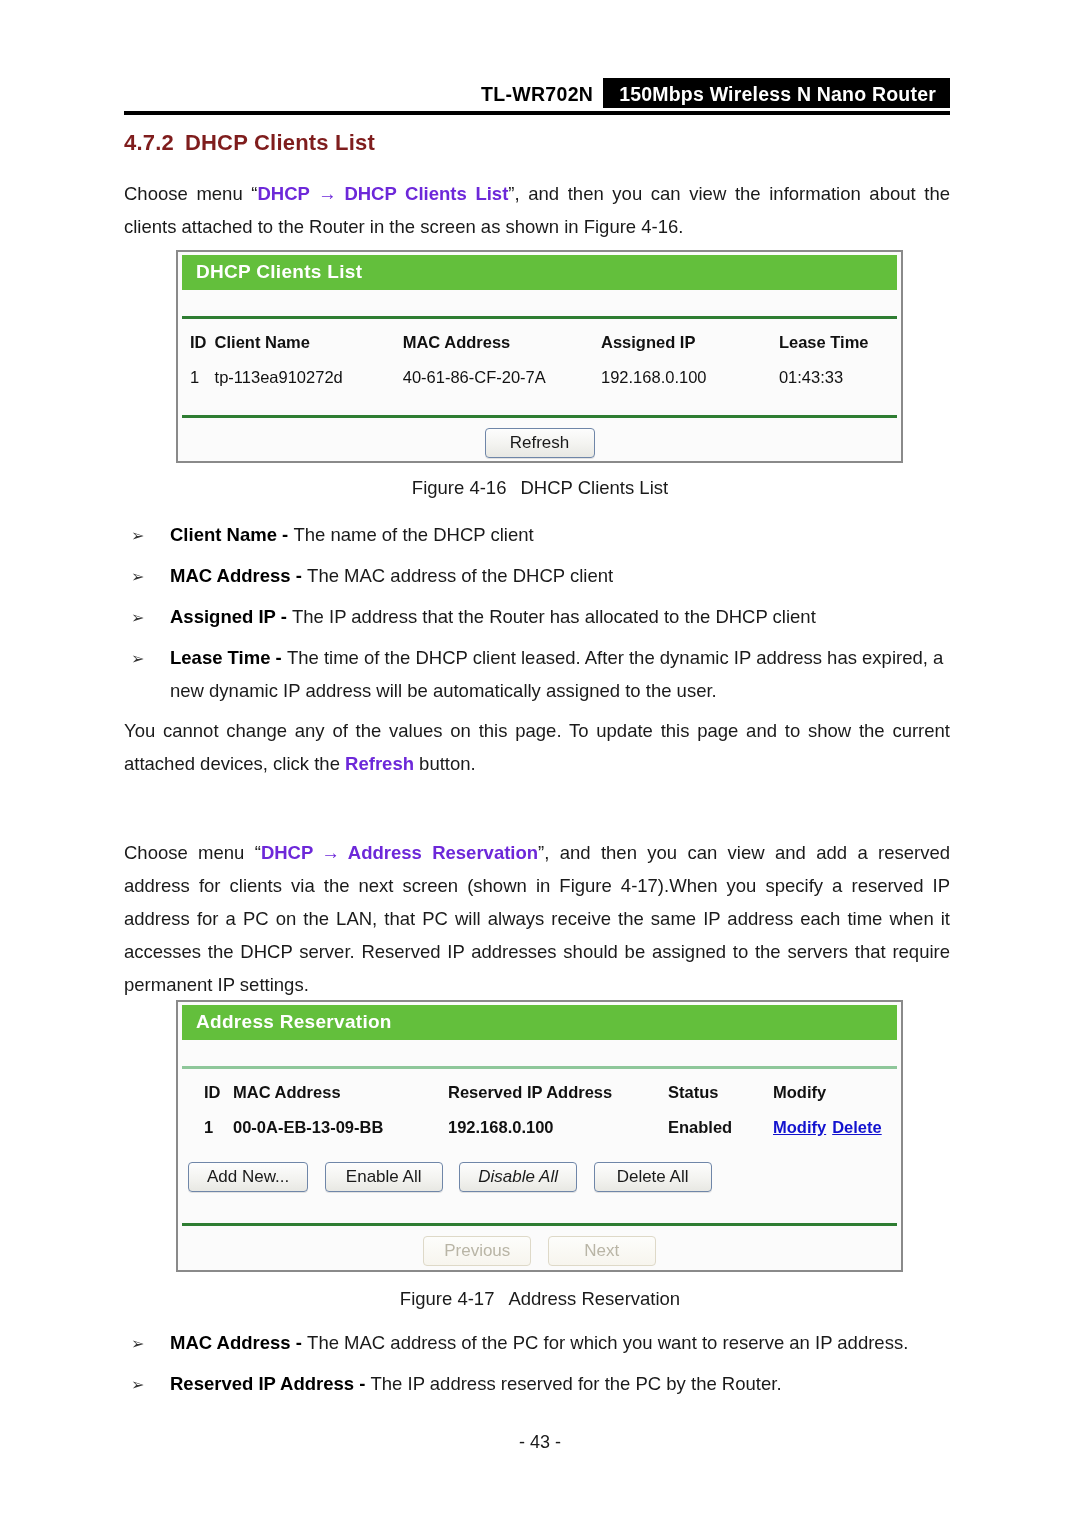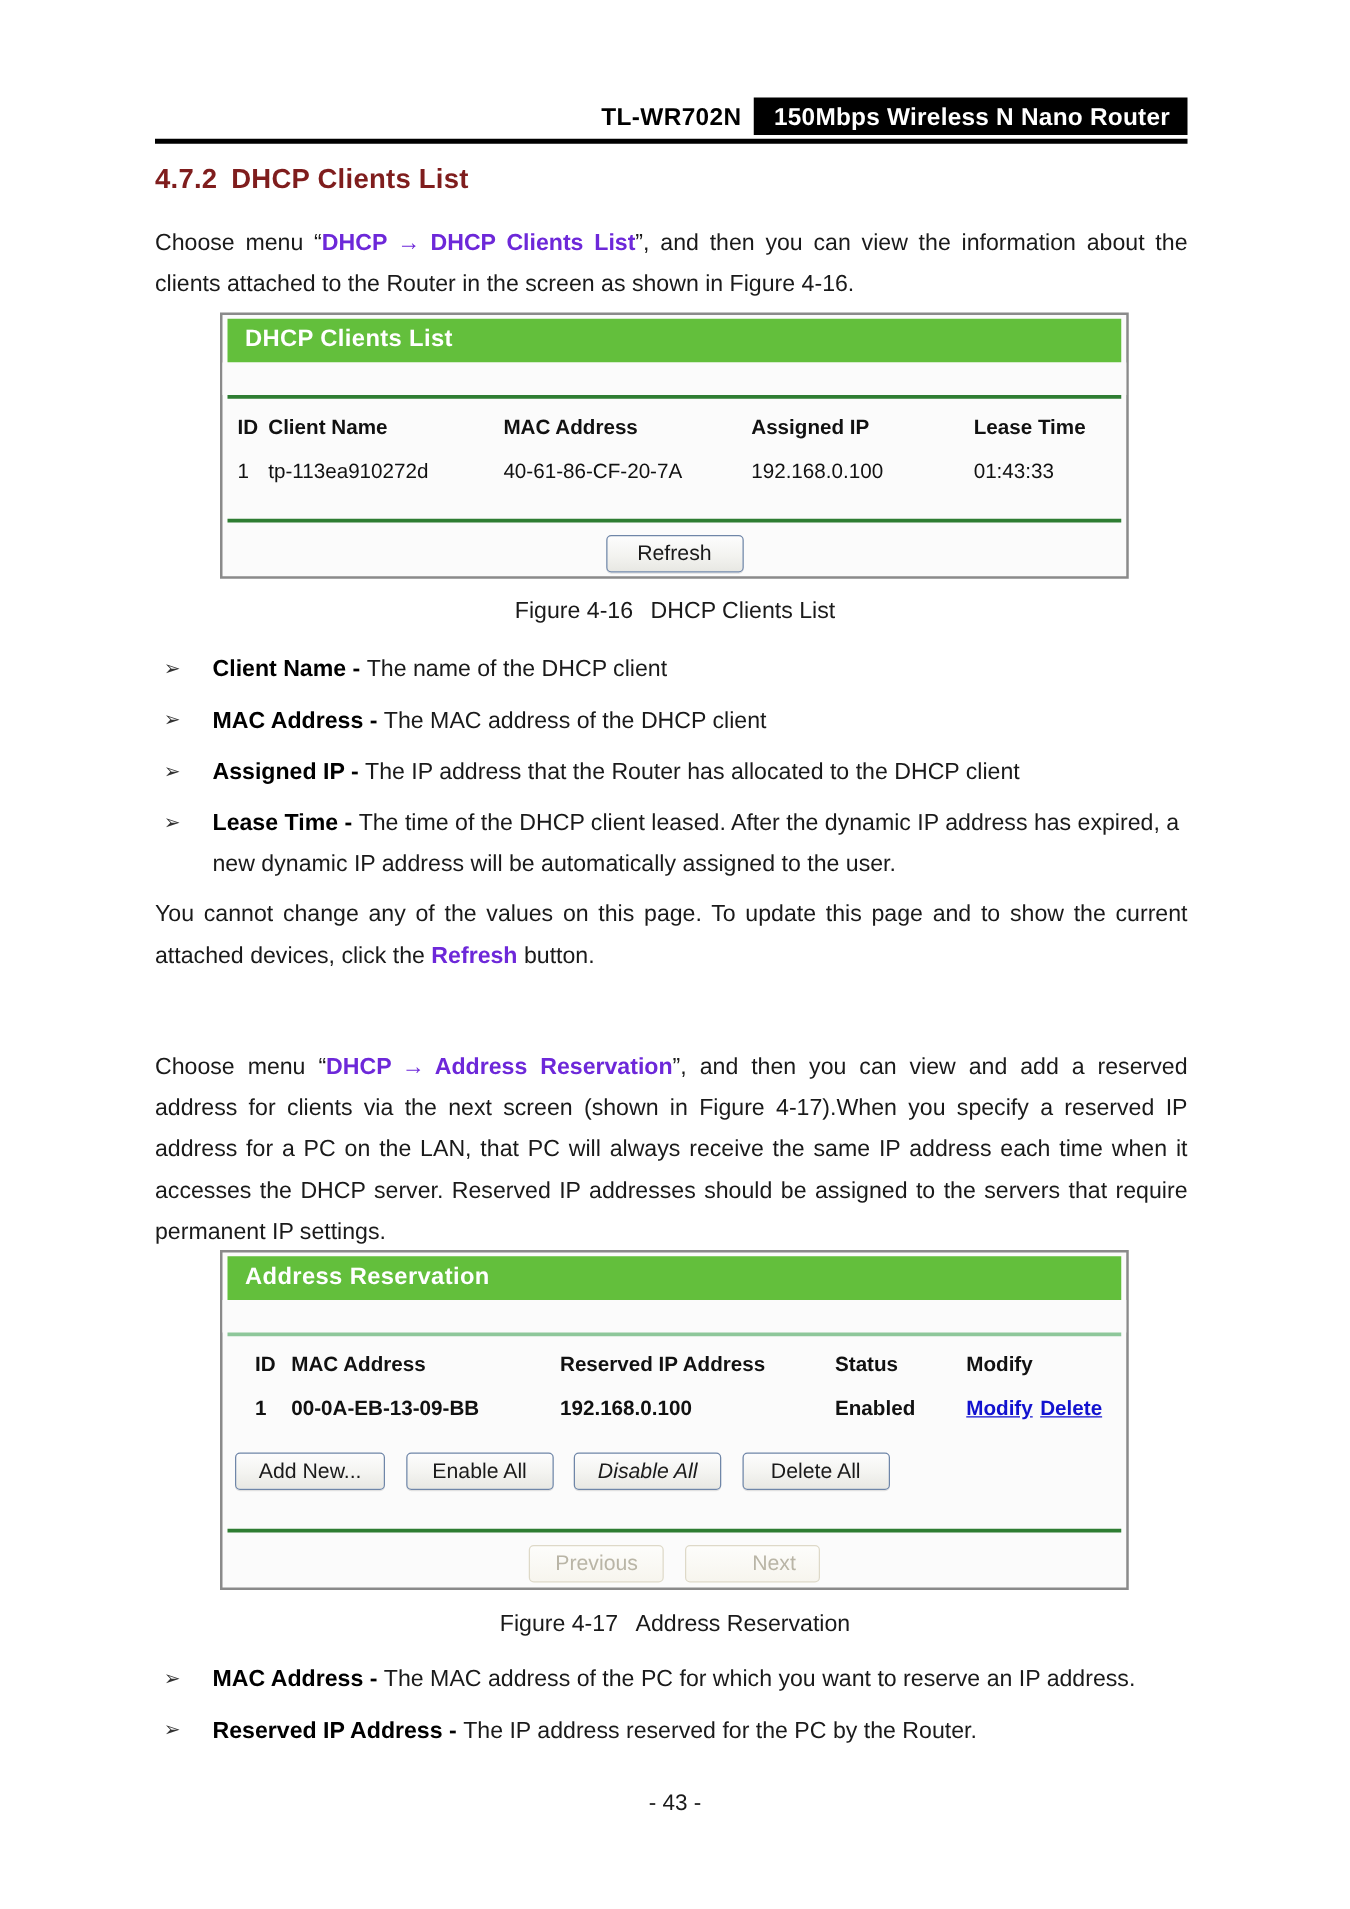--- a/index.html
+++ b/index.html
@@ -354,21 +354,21 @@
       <button class="btn" style="min-width:120px;">Add New...</button>
       <button class="btn" style="min-width:118px;">Enable All</button>
       <button class="btn" style="min-width:118px;font-style:italic;">Disable All</button>
       <button class="btn" style="min-width:118px;">Delete All</button>
     </div>
 
     <div class="ui-hr-green" style="position:absolute; left:0; right:0; top:221px;"></div>
 
     <div class="center-row" style="position:absolute; left:0; right:0; top:234px;">
       <button class="btn disabled" style="min-width:108px; margin-right:12px;">Previous</button>
-      <button class="btn disabled" style="min-width:108px;text-align:right;">Next</button>
+      <button class="btn disabled" style="min-width:108px;">Next</button>
     </div>
   </div>
 
   <div class="fig-caption" style="top:1288px;">
     <span>Figure 4-17</span><span class="gap"></span><span>Address Reservation</span>
   </div>
 
   <div class="bullet" style="top:1326px;">
     <span class="marker">➢</span>
     <span class="btext"><b>MAC Address</b><b> - </b><span>The MAC address of the PC for which you want to reserve an IP address.</span></span>

